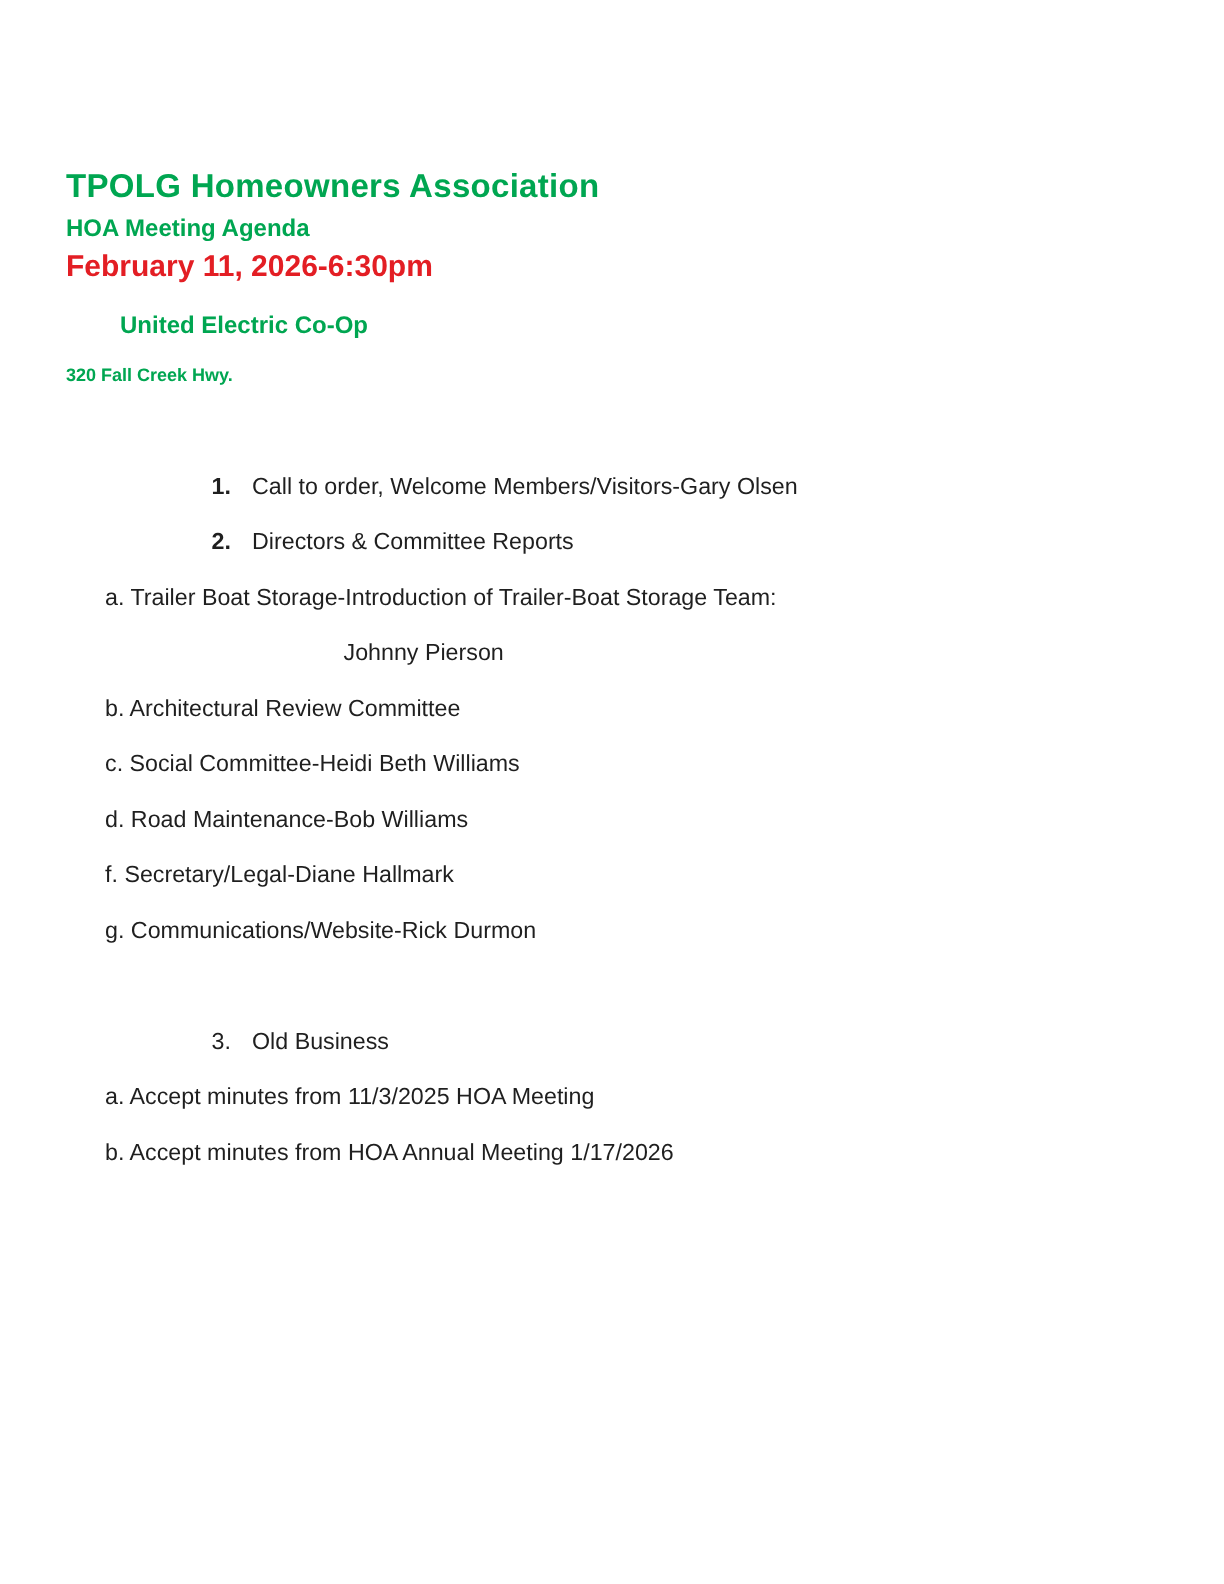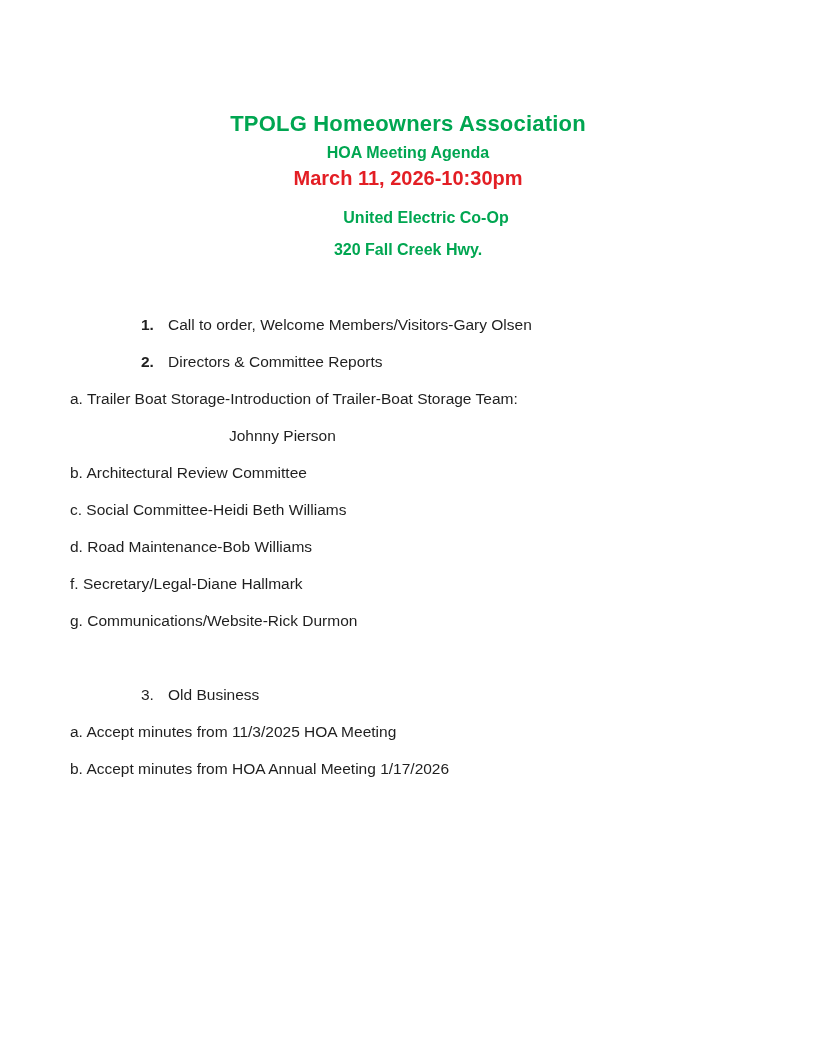--- a/index.html
+++ b/index.html
@@ -12,21 +12,22 @@
     width: 816px;
     height: 1056px;
     background: #ffffff;
     overflow: hidden;
     font-family: "Liberation Sans", sans-serif;
     color: #1f1f1f;
   }
   
   .doc-header {
     padding-top: 111px;
-    text-align: center;
+    text-align: left;
+    padding-left: 44px;
   }
   .doc-title {
     font-size: 22px;
     line-height: 26px;
     font-weight: bold;
     letter-spacing: 0.2px;
   }
   .doc-subtitle {
     margin-top: 6px;
     font-size: 16px;
@@ -41,21 +42,21 @@
   }
   .doc-venue {
     margin-top: 18px;
     font-size: 16px;
     line-height: 20px;
     font-weight: bold;
     margin-left: 36px;
   }
   .doc-address {
     margin-top: 12px;
-    font-size: 16px;
+    font-size: 12px;
     line-height: 20px;
     font-weight: bold;
   }
   
   .agenda {
     margin-top: 46px;
     font-size: 15.5px;
   }
   .line {
     position: relative;
@@ -88,21 +89,21 @@
   }
 </style>
 </head>
 <body>
 
 <div class="page">
 
   <div class="doc-header">
     <div class="doc-title" style="color:#00a651">TPOLG Homeowners Association</div>
     <div class="doc-subtitle" style="color:#00a651">HOA Meeting Agenda</div>
-    <div class="doc-datetime" style="color:#e31e24">March 11, 2026-10:30pm</div>
+    <div class="doc-datetime" style="color:#e31e24">February 11, 2026-6:30pm</div>
     <div class="doc-venue" style="color:#00a651">United Electric Co-Op</div>
     <div class="doc-address" style="color:#00a651">320 Fall Creek Hwy.</div>
   </div>
 
   <div class="agenda">
 
     <div class="line">
       <span class="num bold">1.</span>
       <span class="txt">Call to order, Welcome Members/Visitors-Gary Olsen</span>
     </div>

